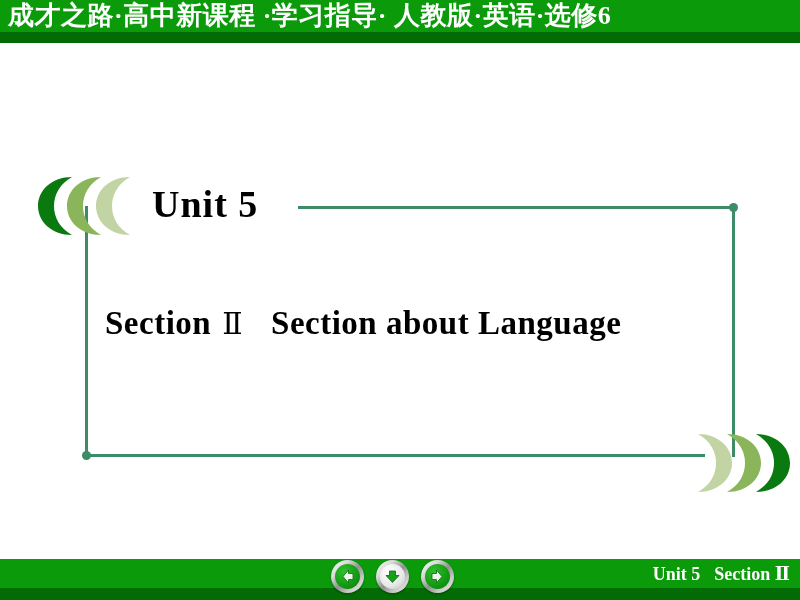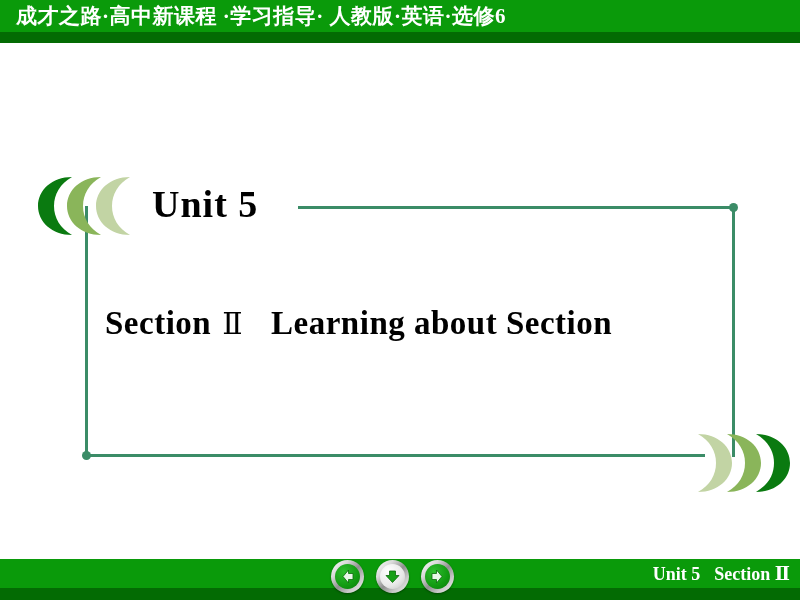--- a/index.html
+++ b/index.html
@@ -23,27 +23,27 @@
     background: #0a9a0a;
   }
   #header-bar-shadow {
     position: absolute;
     left: 0; top: 32px;
     width: 800px; height: 11px;
     background: #036b03;
   }
   #header-title {
     position: absolute;
-    left: 16px; top: 1px;
+    left: 8px; top: 1px;
     height: 38px;
     line-height: 30px;
     color: #ffffff;
     font-family: "Liberation Serif", "DejaVu Serif", serif;
     font-weight: bold;
-    font-size: 21px;
+    font-size: 26px;
     letter-spacing: 0.5px;
     white-space: nowrap;
   }
 
   
   #slide-body {
     position: absolute;
     left: 0; top: 43px;
     width: 800px; height: 516px;
     background: #ffffff;
@@ -218,21 +218,21 @@
       </g>
       <g>
         <path d="M66 0 C86 0 100 13 100 29 C100 45 86 58 66 58 C78 51 84 41 84 29 C84 17 78 7 66 0 Z" fill="#0a7a10"></path>
       </g>
     </svg>
   </div>
 
   <div id="unit-label">Unit 5</div>
 
   <div id="section-title">
-    <span>Section</span><span class="gap-small"></span><span class="roman">Ⅱ</span><span class="gap-wide"></span><span>Learning about Section</span>
+    <span>Section</span><span class="gap-small"></span><span class="roman">Ⅱ</span><span class="gap-wide"></span><span>Section about Language</span>
   </div>
 
 </div>
 
 <div id="footer-bar"></div>
 <div id="footer-bar-shadow"></div>
 
 <div id="nav-buttons">
 
   <div class="nav-btn nav-btn-prev">

